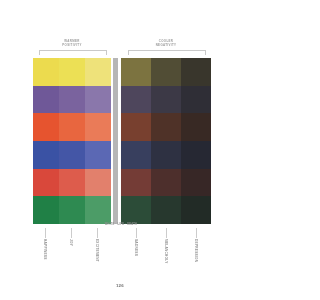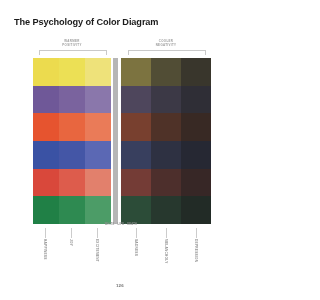--- a/index.html
+++ b/index.html
@@ -119,21 +119,20 @@
     font-weight: bold;
     color: #6f6f6f;
     letter-spacing: 0.3px;
   }
 </style>
 </head>
 <body>
 
 <div class="page">
 
-  <div class="title">The Psychology of Color Diagram</div>
 
   <div class="group-head" style="left:33px; top:39px; width:78px;">
     <span>WARMER</span>
     <span class="l2">POSITIVITY</span>
   </div>
   <div class="bracket" style="left:39px; top:50px; width:66px;"></div>
 
   <div class="group-head" style="left:121px; top:39px; width:90px;">
     <span>COOLER</span>
     <span class="l2">NEGATIVITY</span>

